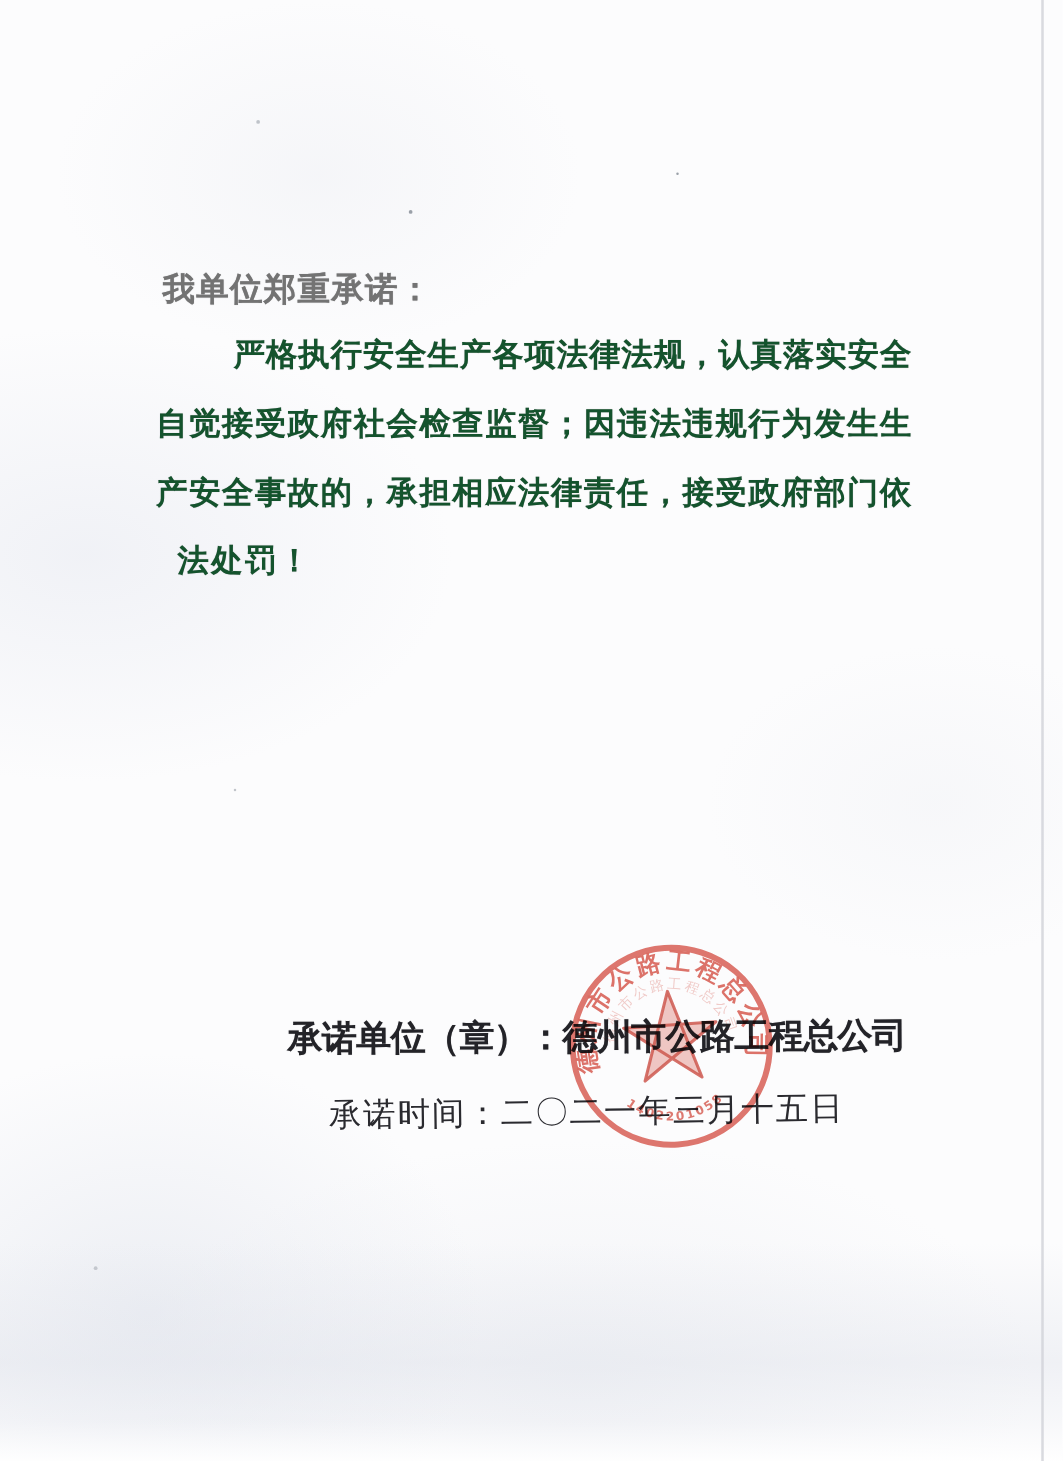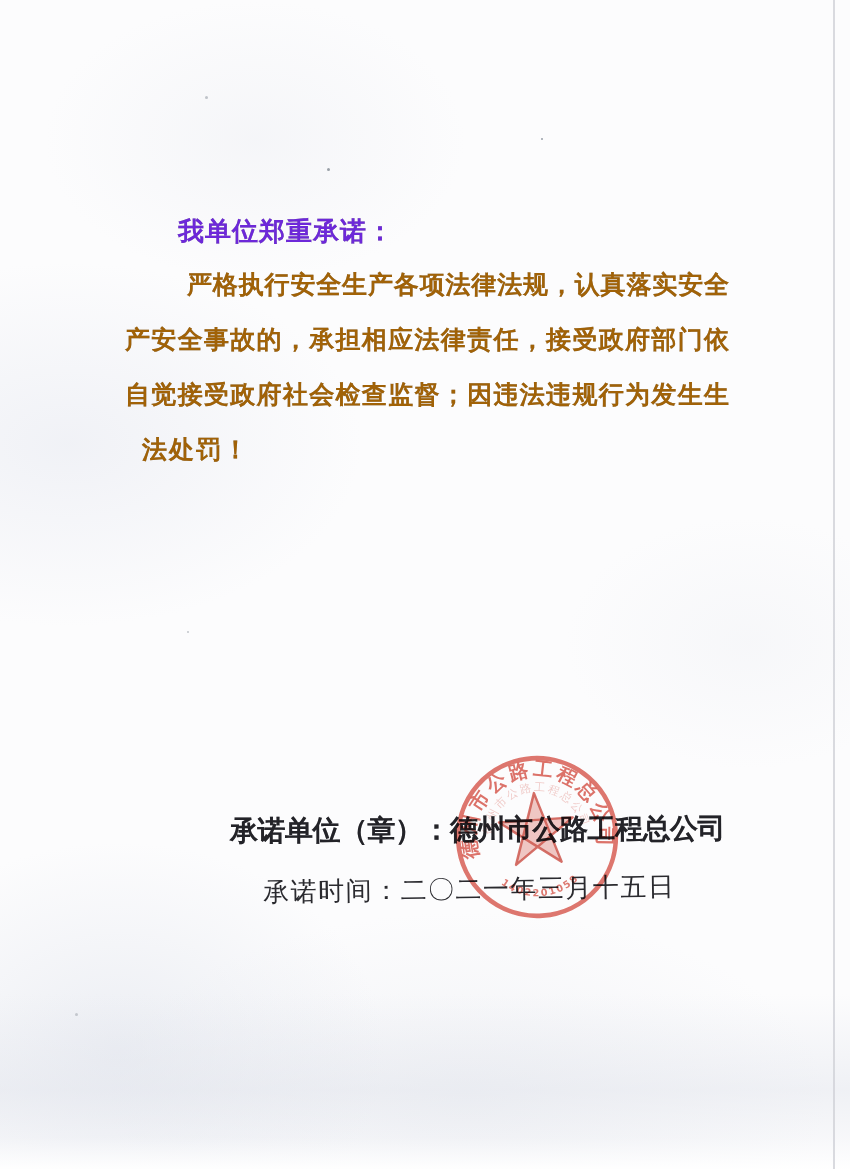--- a/index.html
+++ b/index.html
@@ -32,28 +32,27 @@
   }
   .edge-line {
     position: absolute; top: 0; bottom: 0; left: 833px; width: 2px;
     background: #d2d3d9; opacity: 0.85;
   }
   .speck { position: absolute; border-radius: 50%; background: #9aa0a8; }
 
   
   .opening {
     position: absolute; left: 130px; top: 214px;
-    font-size: 26px; font-weight: 700; color: #6d28d9;
+    font-size: 26px; font-weight: 700; color: #737373;
     letter-spacing: 1px;
     text-shadow: 0 0 0.6px rgba(35,35,40,0.45);
-    margin-left: 48px;
   }
   .paragraph {
     position: absolute; left: 125px; top: 268px; width: 604px;
-    font-size: 25px; font-weight: 700; color: #a16207;
+    font-size: 25px; font-weight: 700; color: #14532d;
     text-shadow: 0 0 0.6px rgba(35,35,40,0.4);
   }
   .pline {
     height: 55px; line-height: 34px;
     text-align: justify; text-align-last: justify;
     text-justify: inter-character;
     white-space: nowrap;
   }
   .pline.indent { padding-left: 62px; }
   .pline.short { text-align-last: left; letter-spacing: 2px; margin-left: 17px; }
@@ -92,22 +91,22 @@
 <div class="speck" style="left:205px;top:96px;width:3px;height:3px;opacity:.6;"></div>
 <div class="speck" style="left:187px;top:631px;width:2px;height:2px;opacity:.6;"></div>
 <div class="speck" style="left:75px;top:1013px;width:3px;height:3px;opacity:.5;"></div>
 
 <div>
 
   <div class="opening">我单位郑重承诺：</div>
 
   <div class="paragraph">
     <div class="pline indent">严格执行安全生产各项法律法规，认真落实安全</div>
+    <div class="pline">自觉接受政府社会检查监督；因违法违规行为发生生</div>
     <div class="pline">产安全事故的，承担相应法律责任，接受政府部门依</div>
-    <div class="pline">自觉接受政府社会检查监督；因违法违规行为发生生</div>
     <div class="pline short">法处罚！</div>
   </div>
 
   <div class="signature-line">
     <span>承诺单位（章）：</span><span>德州市公路工程总公司</span>
   </div>
 
   <div class="date-line">
     <span>承诺时间：</span><span>二〇二一年三月十五日</span>
   </div>

